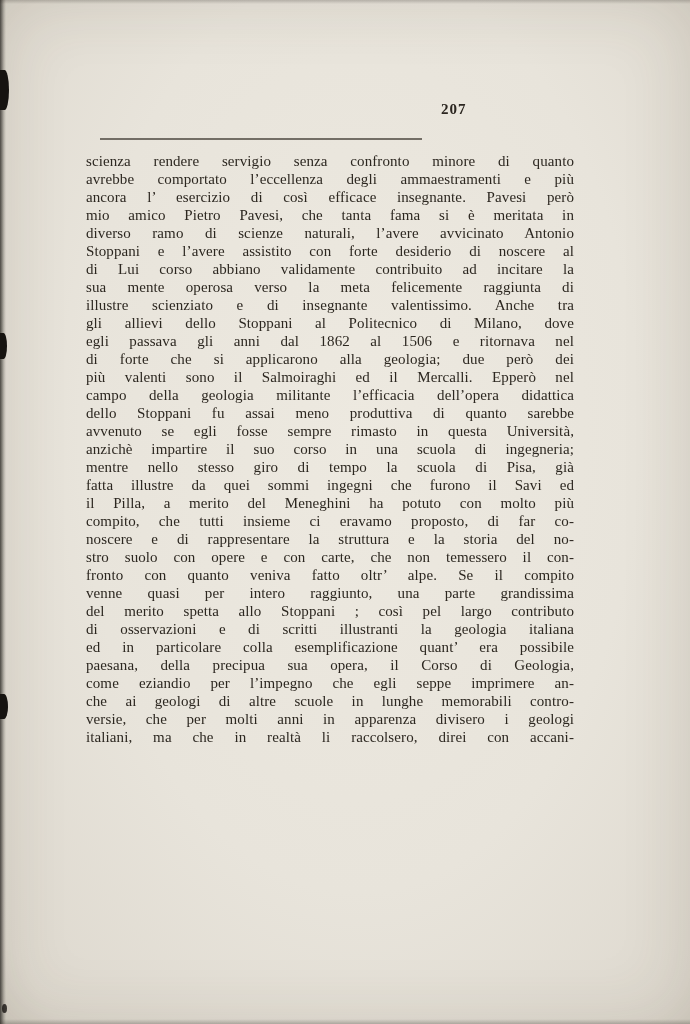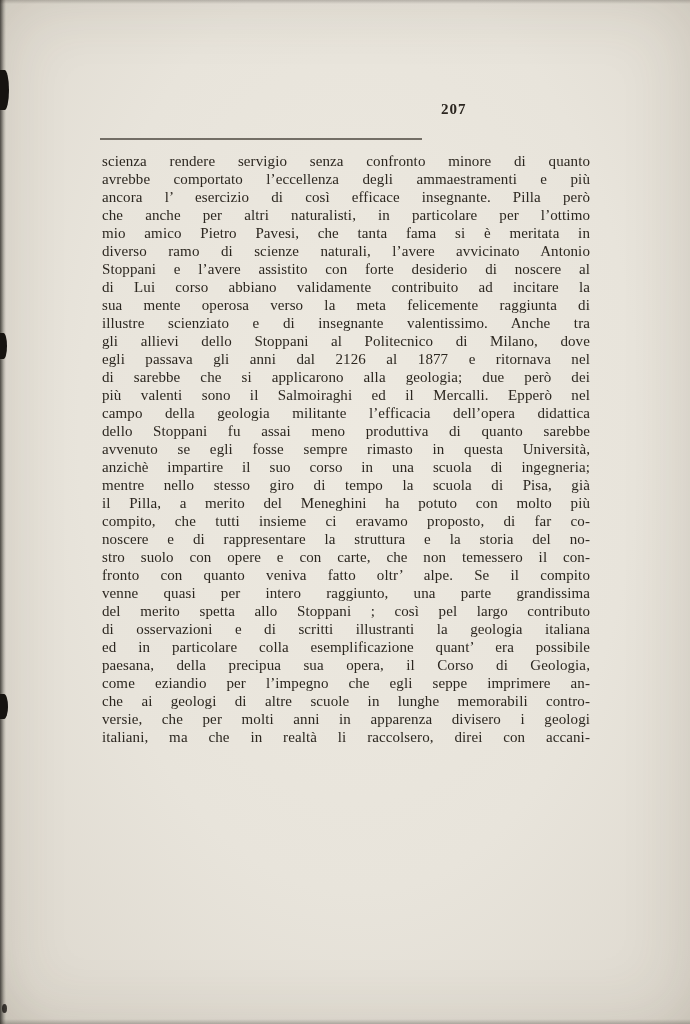--- a/index.html
+++ b/index.html
@@ -40,21 +40,21 @@
     font-size: 15px; font-weight: 700; letter-spacing: 1px;
     color: #2b2620;
   }
   .header-rule {
     position: absolute; left: 100px; top: 138px;
     width: 322px; height: 2px;
     background: #4b463e; opacity: 0.75;
   }
   
   .text-block {
-    position: absolute; left: 102px; top: 152px; width: 488px;
+    position: absolute; left: 86px; top: 152px; width: 488px;
     font-size: 15px; line-height: 18px;
     color: #2c2720;
     letter-spacing: 0.1px;
   }
   .line {
     text-align: justify;
     text-align-last: justify;
     -moz-text-align-last: justify;
     height: 18px;
     white-space: nowrap;
@@ -74,37 +74,37 @@
   <div class="blot blot2"></div>
   <div class="blot blot3"></div>
   <div class="blot blot4"></div>
 
   <div class="pagenum">207</div>
   <div class="header-rule"></div>
 
   <div class="text-block">
       <div class="line"><span class="r">scienza rendere servigio senza confronto minore di quanto</span></div>
       <div class="line"><span class="r">avrebbe comportato l’eccellenza degli ammaestramenti e più</span></div>
-      <div class="line"><span class="r">ancora l’ esercizio di così efficace insegnante. Pilla però</span></div>
-      <div class="line"><span class="r">che anche per altri naturalisti, in particolare per l’ottimo</span></div>
+      <div class="line"><span class="r">ancora l’ esercizio di così efficace insegnante. Pavesi però</span></div>
       <div class="line"><span class="r">mio amico Pietro Pavesi, che tanta fama si è meritata in</span></div>
       <div class="line"><span class="r">diverso ramo di scienze naturali, l’avere avvicinato </span><span class="b">Antonio</span></div>
       <div class="line"><span class="b">Stoppani</span><span class="r"> e l’avere assistito con forte desiderio di noscere al</span></div>
       <div class="line"><span class="r">di Lui corso abbiano validamente contribuito ad incitare la</span></div>
       <div class="line"><span class="r">sua mente operosa verso la meta felicemente raggiunta di</span></div>
       <div class="line"><span class="r">illustre scienziato e di insegnante valentissimo. Anche tra</span></div>
       <div class="line"><span class="r">gli allievi dello </span><span class="b">Stoppani</span><span class="r"> al Politecnico di Milano, dove</span></div>
-      <div class="line"><span class="r">egli passava gli anni dal 2126 al 1877 e ritornava nel</span></div>
-      <div class="line"><span class="r">di sarebbe che si applicarono alla geologia; due però dei</span></div>
+      <div class="line"><span class="r">egli passava gli anni dal 1862 al 1506 e ritornava nel</span></div>
+      <div class="line"><span class="r">di forte che si applicarono alla geologia; due però dei</span></div>
       <div class="line"><span class="r">più valenti sono il Salmoiraghi ed il Mercalli. Epperò nel</span></div>
       <div class="line"><span class="r">campo della geologia militante l’efficacia dell’opera didattica</span></div>
       <div class="line"><span class="r">dello </span><span class="b">Stoppani</span><span class="r"> fu assai meno produttiva di quanto sarebbe</span></div>
       <div class="line"><span class="r">avvenuto se egli fosse sempre rimasto in questa Università,</span></div>
       <div class="line"><span class="r">anzichè impartire il suo corso in una scuola di ingegneria;</span></div>
       <div class="line"><span class="r">mentre nello stesso giro di tempo la scuola di Pisa, già</span></div>
+      <div class="line"><span class="r">fatta illustre da quei sommi ingegni che furono il Savi ed</span></div>
       <div class="line"><span class="r">il Pilla, a merito del Meneghini ha potuto con molto più</span></div>
       <div class="line"><span class="r">compito, che tutti insieme ci eravamo proposto, di far co-</span></div>
       <div class="line"><span class="r">noscere e di rappresentare la struttura e la storia del no-</span></div>
       <div class="line"><span class="r">stro suolo con opere e con carte, che non temessero il con-</span></div>
       <div class="line"><span class="r">fronto con quanto veniva fatto oltr’ alpe. Se il compito</span></div>
       <div class="line"><span class="r">venne quasi per intero raggiunto, una parte grandissima</span></div>
       <div class="line"><span class="r">del merito spetta allo </span><span class="b">Stoppani</span><span class="r"> ; così pel largo contributo</span></div>
       <div class="line"><span class="r">di osservazioni e di scritti illustranti la geologia italiana</span></div>
       <div class="line"><span class="r">ed in particolare colla esemplificazione quant’ era possibile</span></div>
       <div class="line"><span class="r">paesana, della precipua sua opera, il </span><span class="i">Corso di Geologia</span><span class="r">,</span></div>

